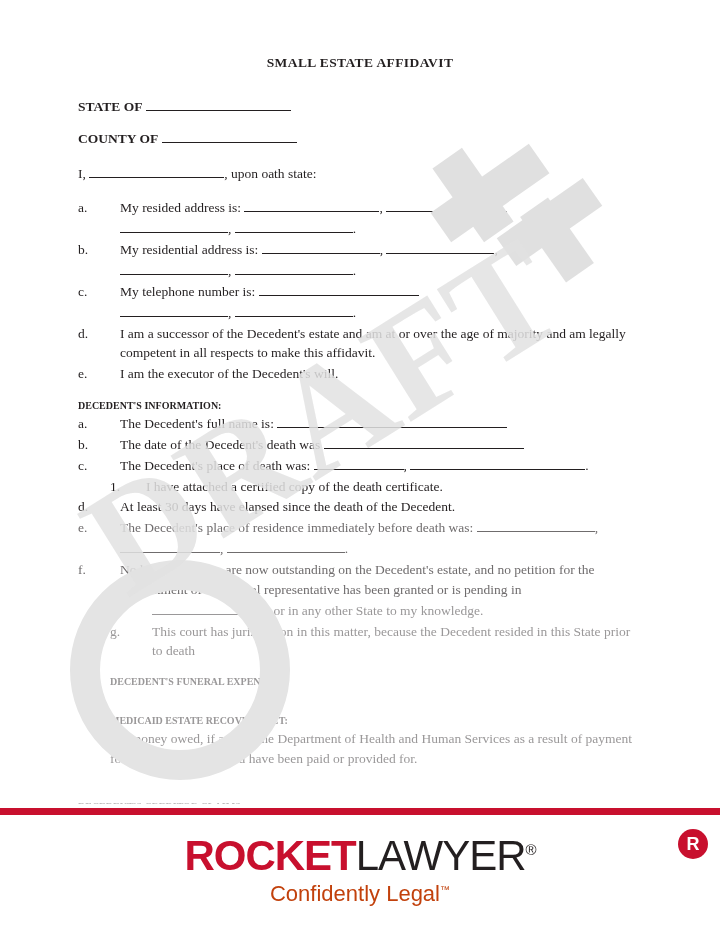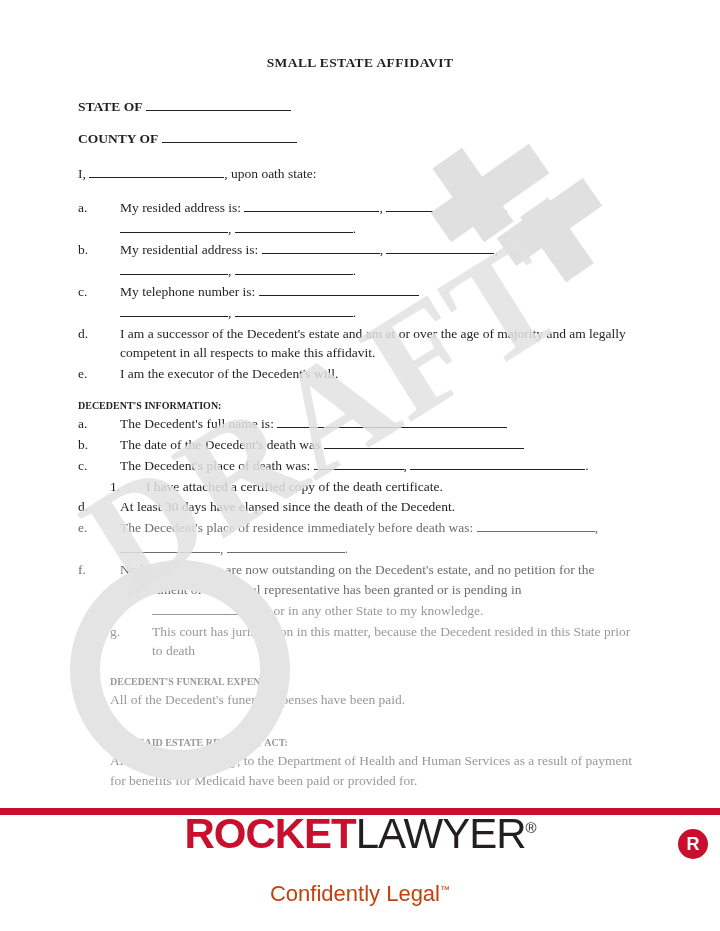--- a/index.html
+++ b/index.html
@@ -128,21 +128,21 @@
     z-index: 10;
   }
   .footer-rule {
     position: absolute;
     left: 0; top: 0;
     width: 720px; height: 7px;
     background: #c8102e;
   }
   .brand {
     position: absolute;
-    left: 0; top: 2px;
+    left: 0; top: 24px;
     width: 720px;
     text-align: center;
     font-family: "Liberation Sans", sans-serif;
     font-size: 42px;
     letter-spacing: -1px;
     white-space: nowrap;
   }
   .brand .rocket {
     font-weight: bold;
     color: #c8102e;
@@ -333,21 +333,20 @@
 
       <div class="item faded-2">
         <span class="mk">g.</span>
         <span class="tx">This court has jurisdiction in this matter, because the Decedent resided in this State prior to death</span>
       </div>
     </div>
 
     <div class="gap-md"></div>
 
     <div class="sec-head faded-2 tight">DECEDENT'S FUNERAL EXPENSES:</div>
-    <div class="para faded-2">All of the Decedent's funeral expenses have been paid.</div>
 
     <div class="gap-sm"></div>
 
     <div class="sec-head faded-2">MEDICAID ESTATE RECOVERY ACT:</div>
     <div class="para faded-2">All money owed, if any, to the Department of Health and Human Services as a result of payment for benefits for Medicaid have been paid or provided for.</div>
 
     <div class="gap-md"></div>
 
     <div class="sec-head faded-3">DECEDENT'S CREDITOR CLAIMS:</div>
     <div class="para faded-3">There is no known unpaid claimant or contested claim against the Decedent, except as stated in the section entitled</div>

